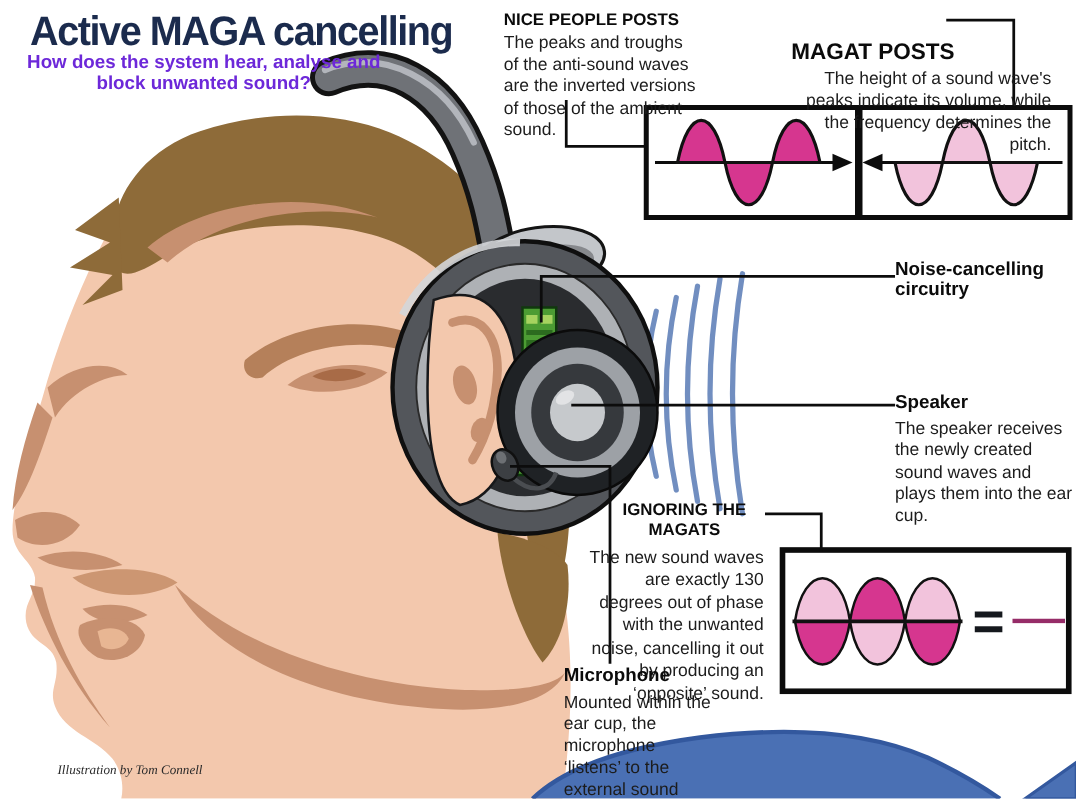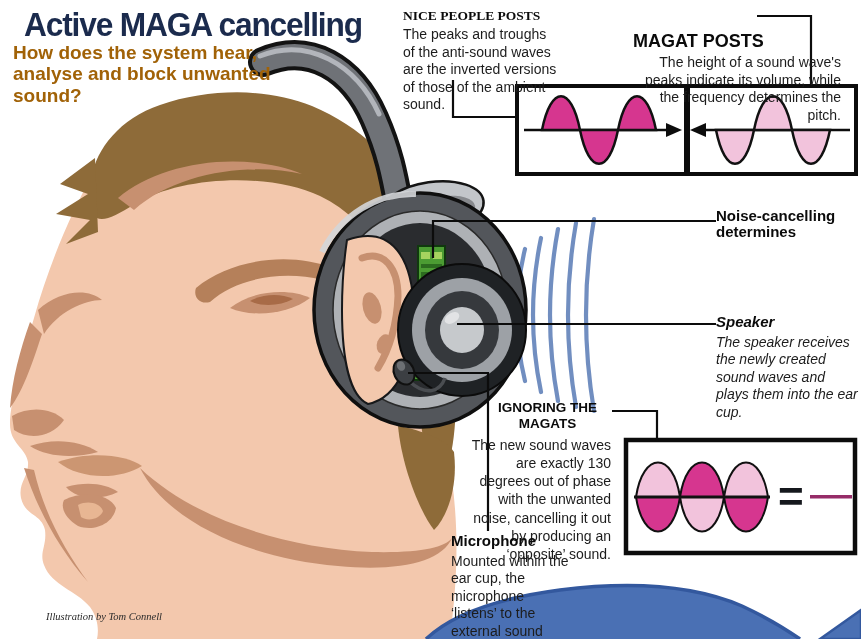--- a/index.html
+++ b/index.html
@@ -6,31 +6,31 @@
   #canvas{
     position:relative;width:861px;height:639px;background:#ffffff;overflow:hidden;
     font-family:"Liberation Sans",sans-serif;color:#1c1c1c;
   }
   #art{position:absolute;left:0;top:0;}
   .abs{position:absolute;}
   .title{
     left:24px;top:6px;font-size:33px;font-weight:700;color:#1b2b4d;
     letter-spacing:-1.2px;transform:scaleX(.96);transform-origin:left top;white-space:nowrap;
   }
-  .subtitle{left:13px;top:42px;width:300px;font-size:19px;font-weight:700;color:#a16207;line-height:1.12;}
+  .subtitle{left:13px;top:42px;width:300px;font-size:15px;font-weight:700;color:#6d28d9;line-height:1.12;text-align:center;}
   .co-head{font-weight:700;color:#0b0b0b;}
   .co-body{font-size:14px;line-height:1.25;color:#1c1c1c;}
   .nice{left:403px;top:8px;width:154px;}
-  .nice .co-head{font-size:13.5px;margin-bottom:2px;font-family:Liberation Serif, serif;}
+  .nice .co-head{font-size:13.5px;margin-bottom:2px;}
   .magat{left:633px;top:8px;width:208px;}
   .magat .co-head{font-size:18px;margin-bottom:2px;margin-top:23px;}
   .magat .co-body{text-align:right;}
   .circuitry{left:716px;top:208px;width:144px;}
   .circuitry .co-head,.speakerb .co-head,.micb .co-head{font-size:15px;line-height:1.05;margin-bottom:4px;}
-  .speakerb{left:716px;top:314px;width:144px;font-style:italic;}
+  .speakerb{left:716px;top:314px;width:144px;}
   .ignoring{left:470px;top:400px;width:141px;}
   .ignoring .co-head{font-size:13.5px;line-height:1.18;text-align:center;padding-left:14px;margin-bottom:4px;}
   .ignoring .co-body{text-align:right;line-height:1.3;}
   .micb{left:451px;top:533px;width:118px;}
   .credit{left:46px;top:611px;font-family:"Liberation Serif",serif;font-size:10.5px;color:#2a2a2a;font-style:italic;}
 </style>
 </head>
 <body>
 
 <div id="canvas">
@@ -200,21 +200,21 @@
     <div class="co-head">NICE PEOPLE POSTS</div>
     <div class="co-body">The peaks and troughs of the anti-sound waves are the inverted versions of those of the ambient sound.</div>
   </div>
 
   <div class="abs magat">
     <div class="co-head">MAGAT POSTS</div>
     <div class="co-body">The height of a sound wave's peaks indicate its volume, while the frequency determines the pitch.</div>
   </div>
 
   <div class="abs circuitry">
-    <div class="co-head">Noise-cancelling determines</div>
+    <div class="co-head">Noise-cancelling circuitry</div>
   </div>
 
   <div class="abs speakerb">
     <div class="co-head">Speaker</div>
     <div class="co-body">The speaker receives the newly created sound waves and plays them into the ear cup.</div>
   </div>
 
   <div class="abs ignoring">
     <div class="co-head">IGNORING THE MAGATS</div>
     <div class="co-body">The new sound waves are exactly 130 degrees out of phase with the unwanted noise, cancelling it out by producing an ‘opposite’ sound.</div>

